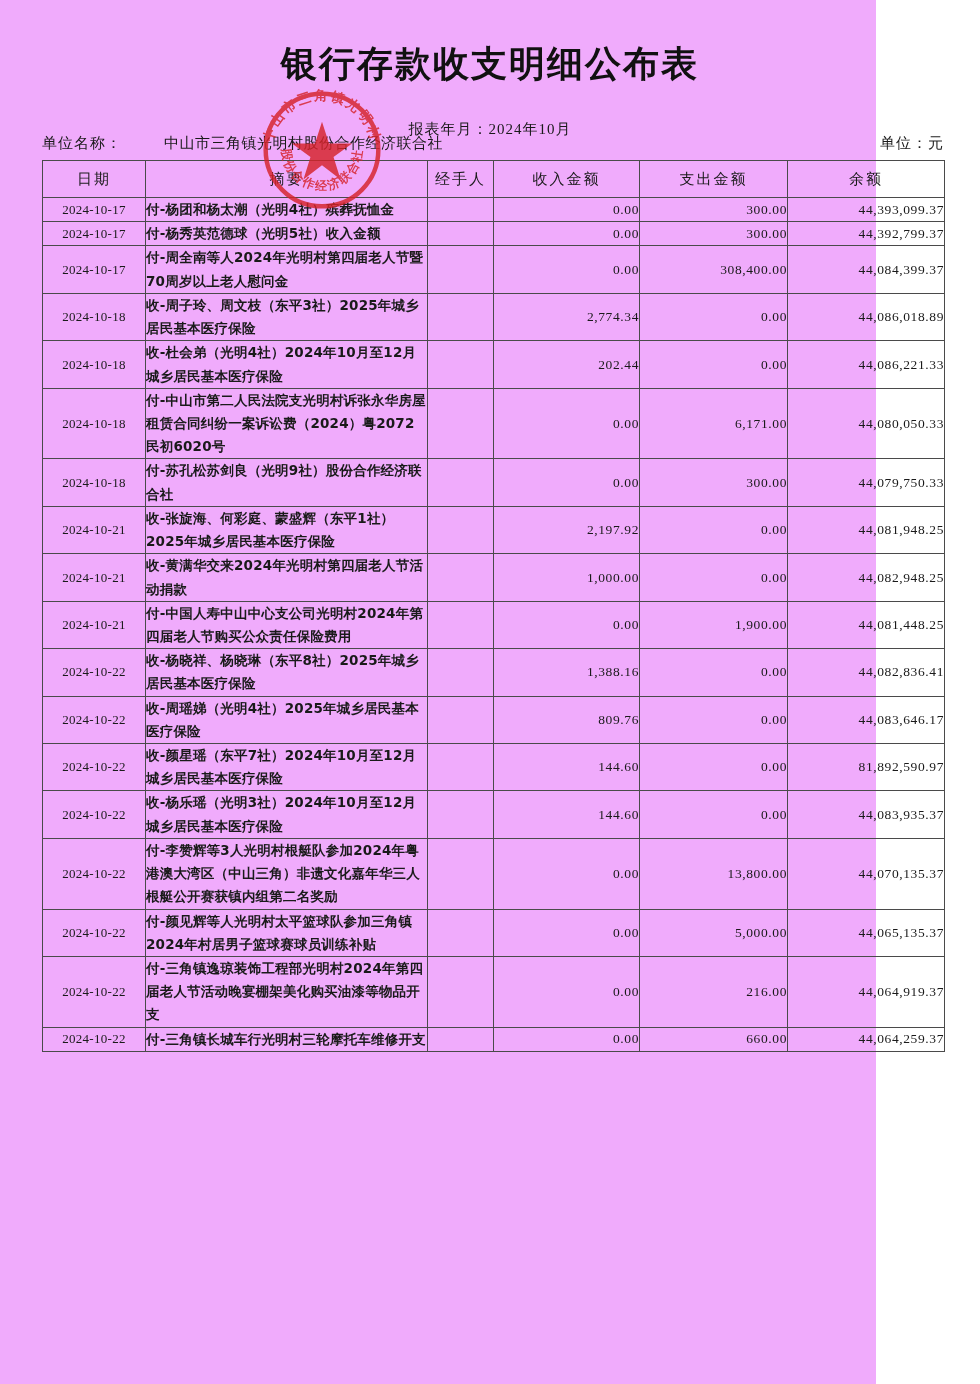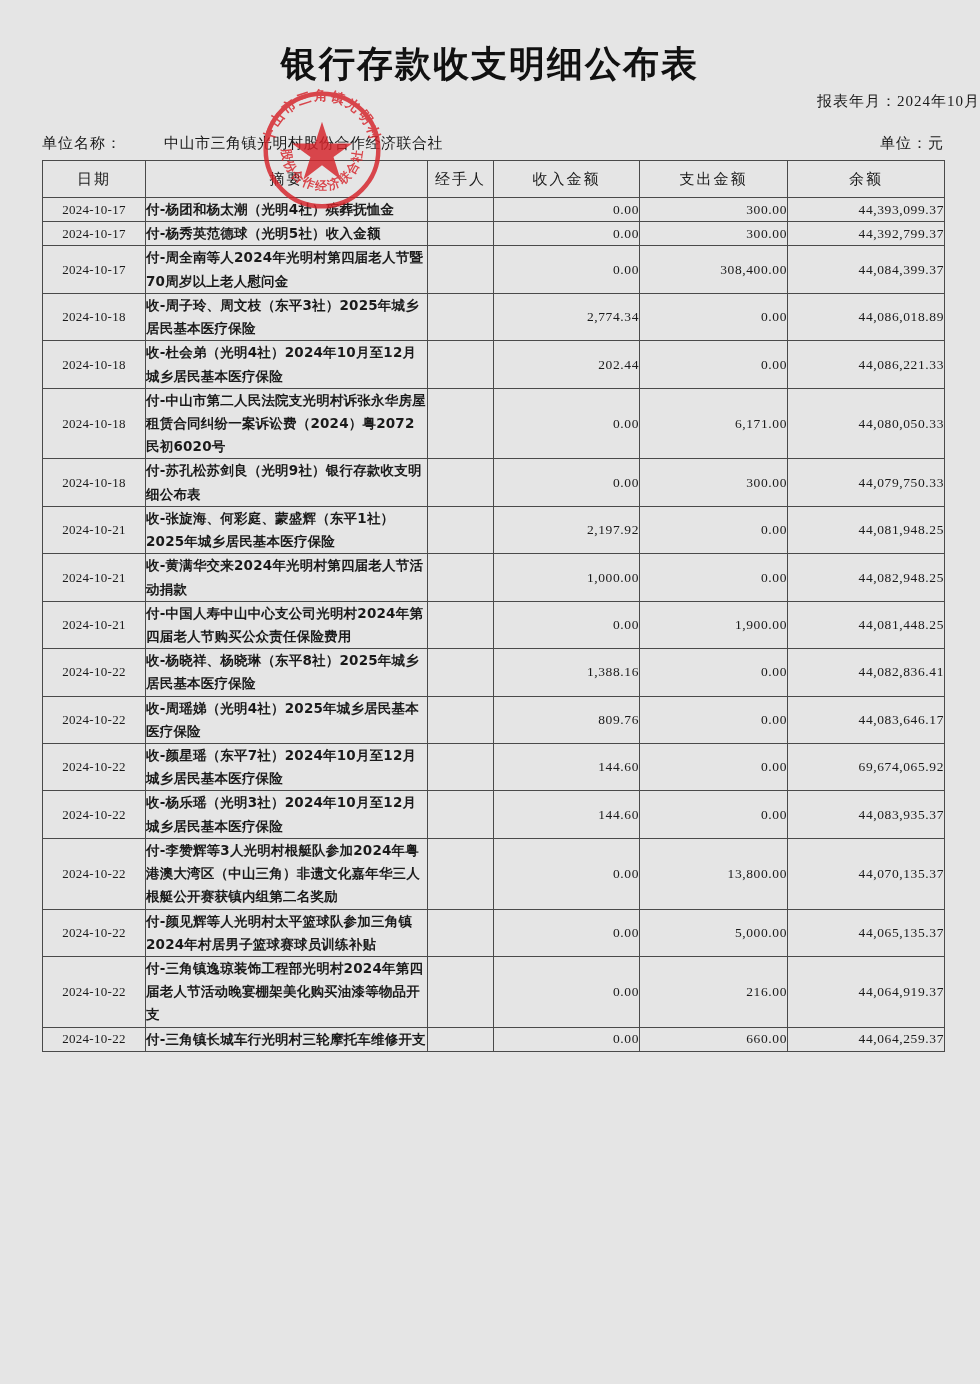--- a/index.html
+++ b/index.html
@@ -11,44 +11,45 @@
   body {
     width: 980px;
     height: 1384px;
     position: relative;
     font-family: "Liberation Serif", "DejaVu Serif", serif;
     color: #1a1a1a;
     overflow: hidden;
   }
   .page {
     position: relative;
-    width: 980px;
+    width: 840px;
     height: 1384px;
-    background: #e5e5e5;
+    background: #f0abfc;
+    padding-left: 36px;
   }
 
   
   .doc-title {
     position: absolute;
     top: 40px;
     left: 0;
     width: 980px;
     text-align: center;
     font-size: 36px;
     font-weight: bold;
     letter-spacing: 2px;
     font-family: "DejaVu Serif", "Liberation Serif", serif;
     color: #111;
   }
   .report-period {
     position: absolute;
-    top: 92px;
+    top: 120px;
     left: 0;
     width: 980px;
-    text-align: right;
+    text-align: center;
     font-size: 15px;
     letter-spacing: 1px;
     color: #1a1a1a;
   }
 
   
   .meta-row {
     position: absolute;
     top: 134px;
     left: 42px;
@@ -261,21 +262,21 @@
         <tr>
           <td class="c-date">2024-10-18</td>
           <td class="c-summary">付-中山市第二人民法院支光明村诉张永华房屋租赁合同纠纷一案诉讼费（2024）粤2072民初6020号</td>
           <td class="c-handler"></td>
           <td class="c-num">0.00</td>
           <td class="c-num">6,171.00</td>
           <td class="c-num">44,080,050.33</td>
         </tr>
         <tr>
           <td class="c-date">2024-10-18</td>
-          <td class="c-summary">付-苏孔松苏剑良（光明9社）银行存款收支明细公布表</td>
+          <td class="c-summary">付-苏孔松苏剑良（光明9社）股份合作经济联合社</td>
           <td class="c-handler"></td>
           <td class="c-num">0.00</td>
           <td class="c-num">300.00</td>
           <td class="c-num">44,079,750.33</td>
         </tr>
         <tr>
           <td class="c-date">2024-10-21</td>
           <td class="c-summary">收-张旋海、何彩庭、蒙盛辉（东平1社）2025年城乡居民基本医疗保险</td>
           <td class="c-handler"></td>
           <td class="c-num">2,197.92</td>
@@ -313,21 +314,21 @@
           <td class="c-num">809.76</td>
           <td class="c-num">0.00</td>
           <td class="c-num">44,083,646.17</td>
         </tr>
         <tr>
           <td class="c-date">2024-10-22</td>
           <td class="c-summary">收-颜星瑶（东平7社）2024年10月至12月城乡居民基本医疗保险</td>
           <td class="c-handler"></td>
           <td class="c-num">144.60</td>
           <td class="c-num">0.00</td>
-          <td class="c-num">69,674,065.92</td>
+          <td class="c-num">81,892,590.97</td>
         </tr>
         <tr>
           <td class="c-date">2024-10-22</td>
           <td class="c-summary">收-杨乐瑶（光明3社）2024年10月至12月城乡居民基本医疗保险</td>
           <td class="c-handler"></td>
           <td class="c-num">144.60</td>
           <td class="c-num">0.00</td>
           <td class="c-num">44,083,935.37</td>
         </tr>
         <tr>

